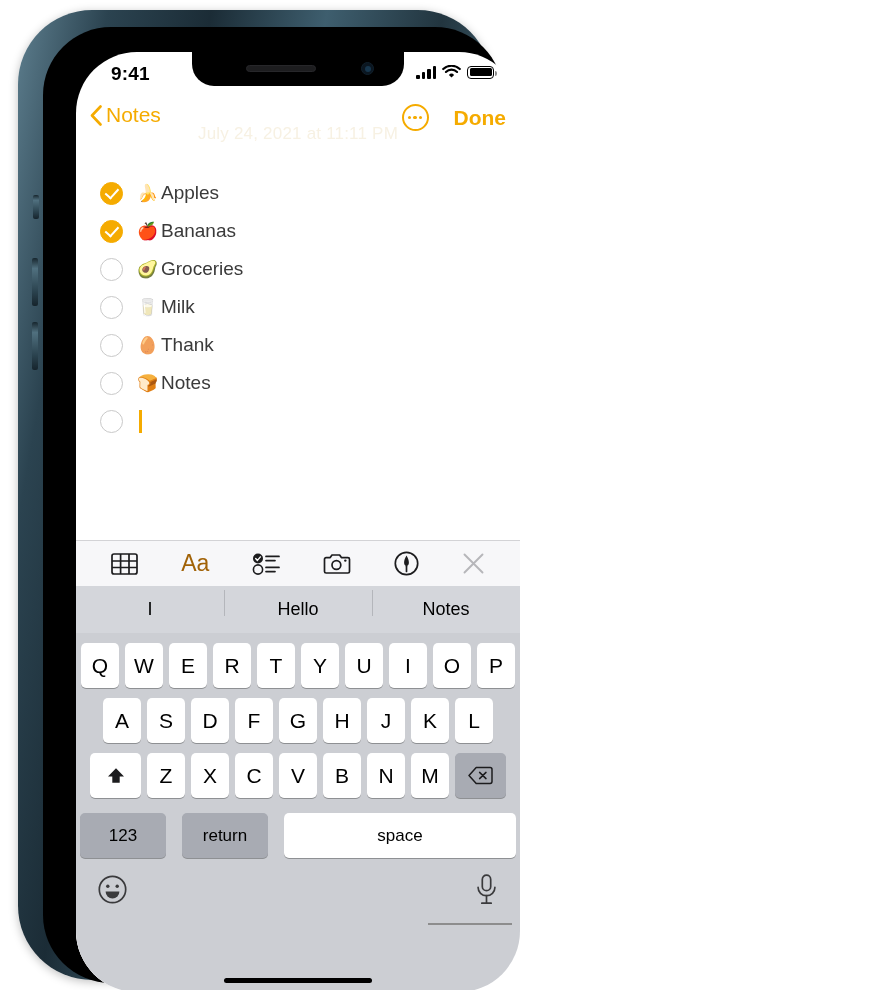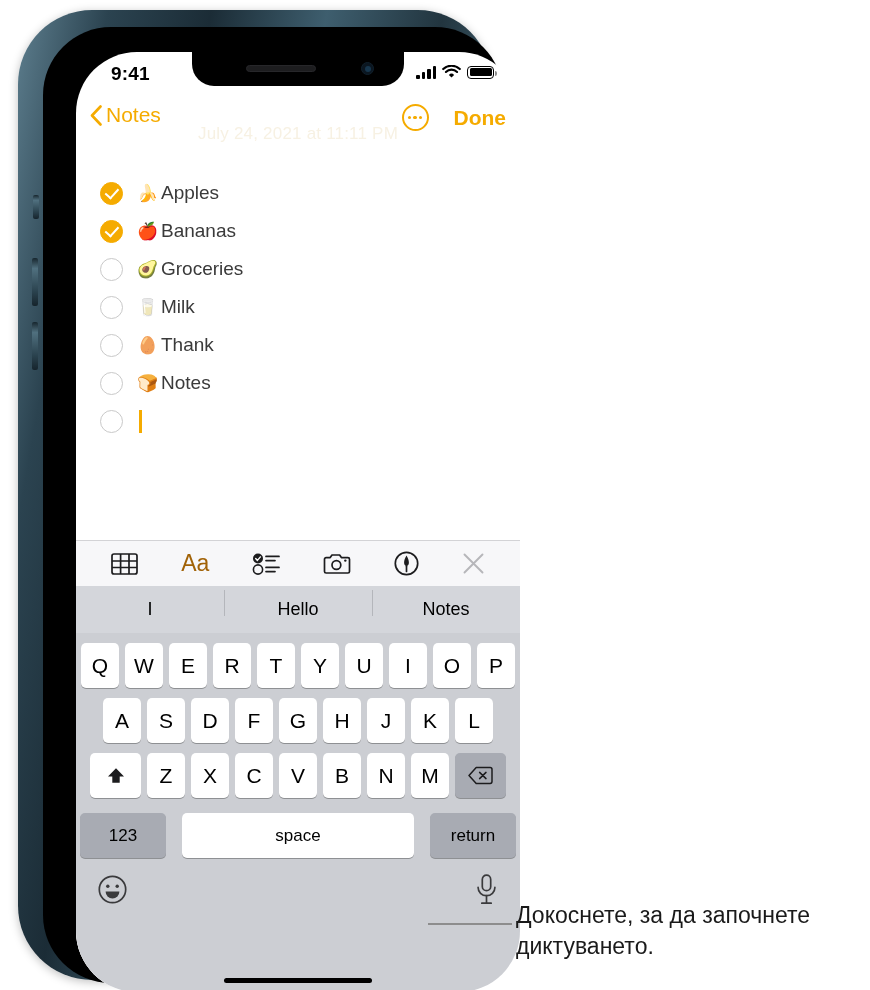--- a/index.html
+++ b/index.html
@@ -445,22 +445,22 @@
             <div class="key wide">
               <svg width="25" height="19" viewBox="0 0 25 19">
                 <path d="M8.2 1.6h14a1.8 1.8 0 0 1 1.8 1.8v12.2a1.8 1.8 0 0 1-1.8 1.8h-14L1 9.5z" stroke="#1c1c1e" stroke-width="1.5" fill="none" stroke-linejoin="round"></path>
                 <path d="M11.6 6.4 18 12.6M18 6.4 11.6 12.6" stroke="#1c1c1e" stroke-width="1.5" stroke-linecap="round"></path>
               </svg>
             </div>
           </div>
 
           <div class="krow r4">
             <div class="key num">123</div>
+            <div class="key ret">return</div>
             <div class="key space">space</div>
-            <div class="key ret">return</div>
           </div>
 
           <div class="kbottom">
             <div>
               <svg width="29" height="29" viewBox="0 0 29 29">
                 <circle cx="14.5" cy="14.5" r="13.2" stroke="#3a3a3c" stroke-width="1.7" fill="none"></circle>
                 <circle cx="9.8" cy="11.2" r="1.7" fill="#3a3a3c"></circle>
                 <circle cx="19.2" cy="11.2" r="1.7" fill="#3a3a3c"></circle>
                 <path d="M7.6 16.6h13.8a6.9 6.9 0 0 1-13.8 0z" fill="#3a3a3c"></path>
               </svg>
@@ -475,15 +475,14 @@
           </div>
 
           <div class="home-indicator"></div>
         </div>
 
       </div>
     </div>
   </div>
 
   <div class="leader"></div>
-  <div class="callout">Докоснете, за да започнете диктуването.</div>
 
 </div>
 
 </body></html>

